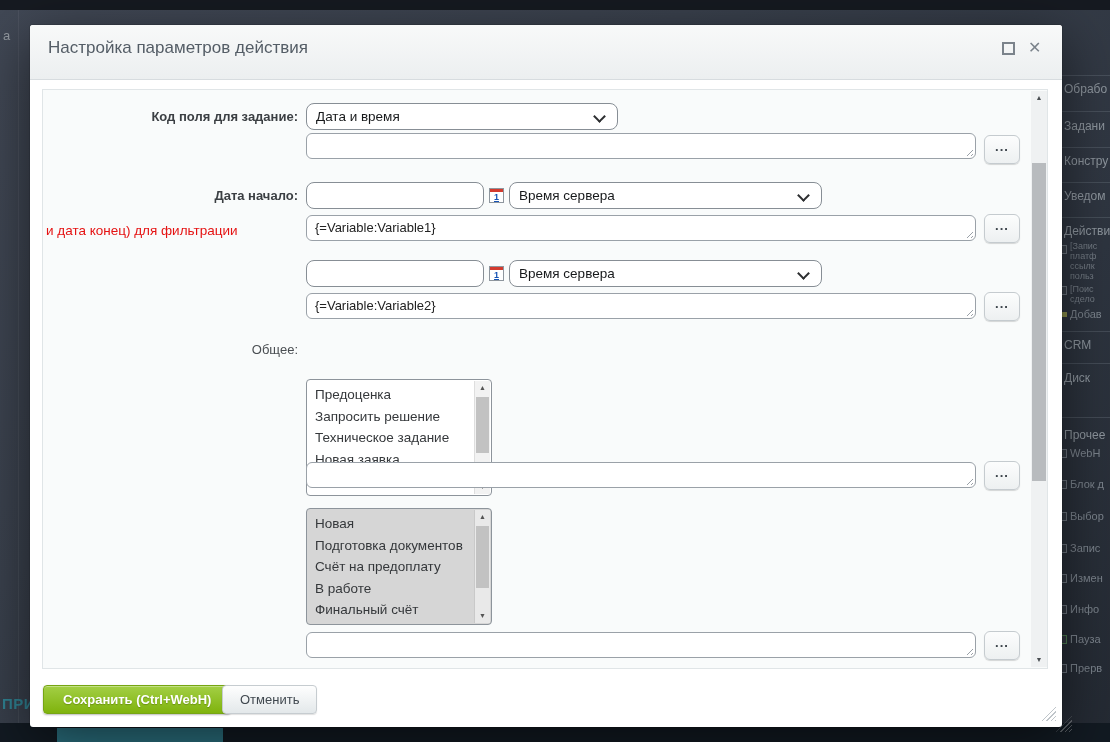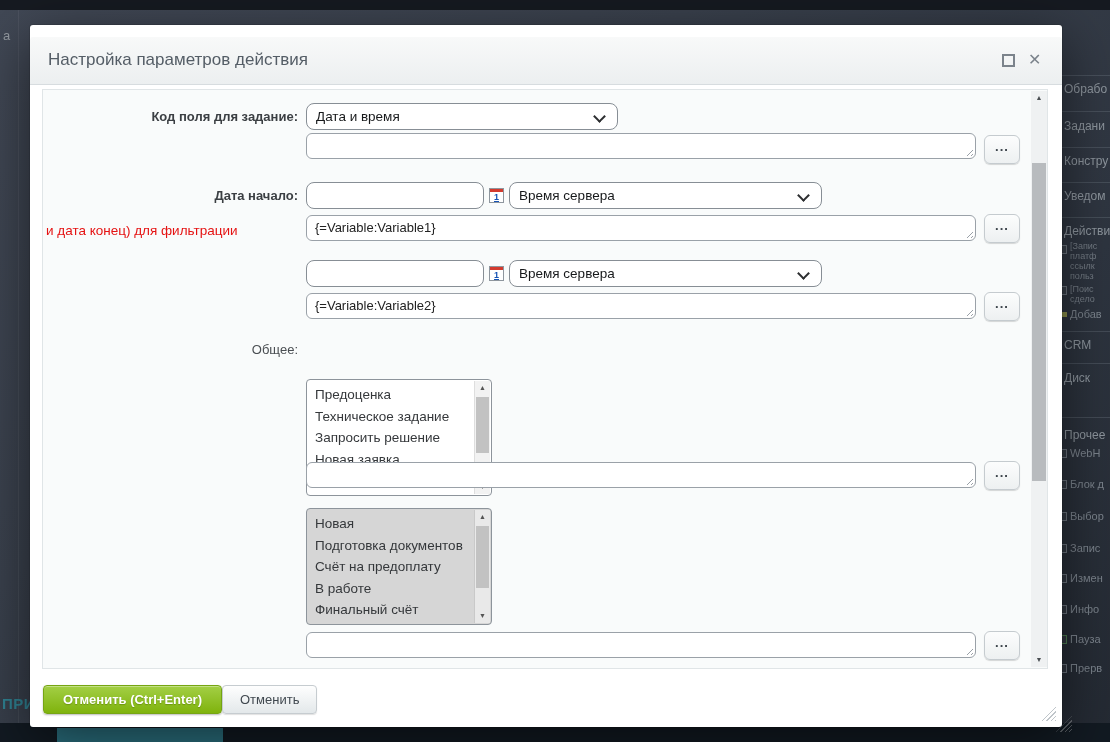--- a/index.html
+++ b/index.html
@@ -23,21 +23,21 @@
   .sb-h    { position:absolute; left:1064px; font-size:12px; color:#8d959d; white-space:nowrap; }
   .sb-i    { position:absolute; left:1070px; font-size:11px; color:#7b838c; white-space:nowrap; }
   .sb-t    { position:absolute; left:1070px; font-size:9px;  color:#747c85; white-space:nowrap; line-height:10px; }
   .sb-ico  { position:absolute; left:1058px; width:9px; height:9px; border:1px solid #6c747e; background:rgba(255,255,255,.05); }
   .sb-ico.green { border-color:#4e7d52; }
   .sb-dot  { position:absolute; left:1062px; width:5px; height:5px; background:#8a8f4a; }
 
   
   .dialog { position:absolute; left:30px; top:25px; width:1032px; height:702px; background:#fff;
             border-radius:3px; box-shadow:0 14px 55px rgba(0,0,0,.55), 0 0 0 1px rgba(0,0,0,.10); }
-  .dlg-header { position:absolute; left:0; top:12px; width:100%; height:48px;
+  .dlg-header { position:absolute; left:0; top:0; width:100%; height:55px;
                 background:linear-gradient(#f8f9f9,#eceff0); border-bottom:1px solid #d7dcdf;
                 border-radius:3px 3px 0 0; }
   .dlg-title  { position:absolute; left:18px; top:0; line-height:46px; font-size:17px; color:#545d66; }
   .win-max  { position:absolute; left:972px; top:17px; width:13px; height:13px; border:2px solid #7b838b; cursor:pointer; }
   .win-close{ position:absolute; left:998px; top:12px; font-size:16px; font-weight:bold; color:#7b838b; cursor:pointer; line-height:22px; }
   .dlg-grip { position:absolute; right:6px; bottom:6px; width:15px; height:15px;
               background:repeating-linear-gradient(135deg,transparent 0 2px,#bfc5ca 2px 3px);
               clip-path:polygon(100% 0,0 100%,100% 100%); }
 
   
@@ -217,22 +217,22 @@
         <textarea class="ta" style="">{=Variable:Variable2}</textarea>
         <span class="ta-grip"></span>
       </div>
       <div class="btn-dots dots3">...</div>
 
       <div class="flabel reg l4">Общее:</div>
       <div class="lb lb1">
         <div class="lb-items">
 
         <div class="lb-item">Предоценка</div>
+            <div class="lb-item">Запросить решение</div>
             <div class="lb-item">Техническое задание</div>
-            <div class="lb-item">Запросить решение</div>
             <div class="lb-item">Новая заявка</div>
             <div class="lb-item">Подготовка документов</div>
           </div>
         <div class="lb-scroll">
           <div class="lb-arr up">▲</div>
           <div class="lb-thumb"></div>
           <div class="lb-arr down">▼</div>
         </div>
       </div>
       <div class="ta-wrap taw4">
@@ -262,18 +262,18 @@
       </div>
       <div class="btn-dots dots5">...</div>
 
       <div class="pscroll">
         <div class="lb-arr up">▲</div>
         <div class="lb-thumb"></div>
         <div class="lb-arr down">▼</div>
       </div>
     </div>
 
-    <button class="btn-save">Отменить (Ctrl+Enter)</button>
+    <button class="btn-save">Сохранить (Ctrl+WebH)</button>
     <button class="btn-cancel">Отменить</button>
     <div class="dlg-grip"></div>
   </div>
 
 </div>
 
 </body></html>

